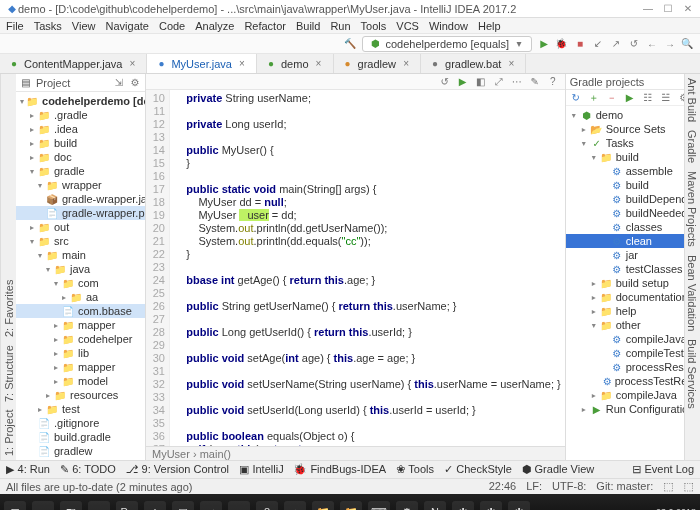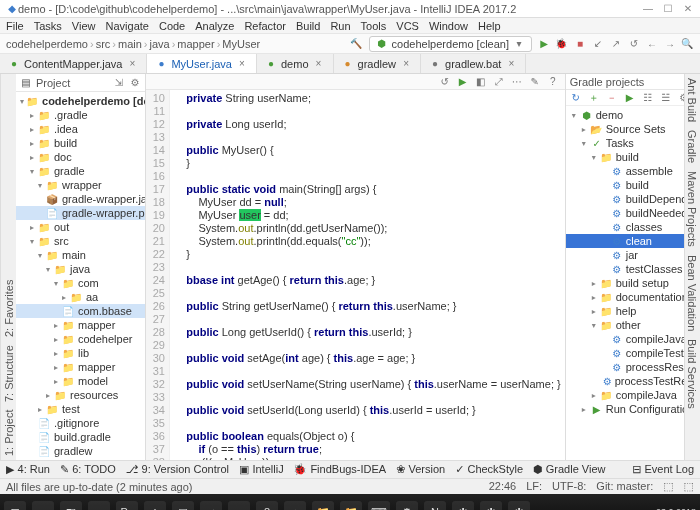--- a/index.html
+++ b/index.html
@@ -26,21 +26,21 @@
   .trow.sel{ background:#d0e3f8;}
   .tw{ width:8px; color:#888; font-size:8px; text-align:center;}
   .editor { flex:1; display:flex; flex-direction:column; background:#fff; position:relative;}
   .ed-toolbar{ height:16px; background:#fafafa; border-bottom:1px solid #e6e6e6; display:flex; justify-content:flex-end; gap:6px; padding:0 6px; align-items:center;}
   .codewrap{ flex:1; display:flex; overflow:hidden; font-family:Consolas,"Courier New",monospace; font-size:10px; line-height:13px;}
   .gutter{ width:24px; background:#f5f5f5; color:#aaa; text-align:right; padding:2px 4px 0 0; border-right:1px solid #eee;}
   .code{ flex:1; padding:2px 4px 0 4px; white-space:pre; overflow:hidden; color:#333;}
   .kw{color:#000080; font-weight:bold;}
   .str{color:#008000;}
   .ann{color:#808000;}
-  .hl{ background:#22c55e;}
+  .hl{ background:#bef264;padding-left:8px;}
   .ed-foot{ height:14px; background:#f2f2f2; border-top:1px solid #ddd; font-size:9px; color:#777; padding:0 6px; display:flex; align-items:center;}
   .gradle{ width:155px; background:#fff; border-left:1px solid #ddd; display:flex; flex-direction:column;}
   .ghead{ height:16px; border-bottom:1px solid #e6e6e6; padding:0 4px; font-size:10px; color:#555; display:flex; align-items:center;}
   .gtool{ height:16px; border-bottom:1px solid #eee; display:flex; gap:6px; align-items:center; padding:0 4px;}
   .gtree{ flex:1; font-size:10px; padding:2px 0; overflow:hidden;}
   .grow{ display:flex; align-items:center; height:14px; gap:3px; white-space:nowrap;}
   .grow.sel{ background:#3874d6; color:#fff;}
   .bottombar{ height:18px; background:#f0f0f0; border-top:1px solid #ddd; display:flex; align-items:center; gap:10px; padding:0 6px; font-size:10px;}
   .statusbar{ height:16px; background:#f0f0f0; border-top:1px solid #ddd; display:flex; align-items:center; padding:0 6px; font-size:10px; color:#555;}
   .statusbar .right{ margin-left:auto; display:flex; gap:10px;}
@@ -74,26 +74,25 @@
     <span>Refactor</span>
     <span>Build</span>
     <span>Run</span>
     <span>Tools</span>
     <span>VCS</span>
     <span>Window</span>
     <span>Help</span>
   </div>
 
 <div class="toolbar1">
-  <span class="crumb" id="crumb"><span>codehelperdemo</span><span class="sep">›</span><span>src</span><span class="sep">›</span><span>main</span><span class="sep">›</span><span>java</span><span class="sep">›</span><span>mapper</span><span class="sep">›</span><span>MyUser</span></span>
   <div class="tb-right">
     <span class="ico gray">🔨</span>
     <span class="pill">
       <span class="ico green">⬢</span>
-      <span>codehelperdemo [clean]</span>
+      <span>codehelperdemo [equals]</span>
       <span class="ico gray">▾</span>
     </span>
     <span class="ico green">▶</span>
     <span class="ico green">🐞</span>
     <span class="ico red">■</span>
     <span class="ico gray">↙</span>
     <span class="ico gray">↗</span>
     <span class="ico gray">↺</span>
     <span class="ico gray">←</span>
     <span class="ico gray">→</span>
@@ -380,20 +379,23 @@
          Object other$userName = other.getUserName();
          (this$userName ==  ? other$userName !=  : !this$userName.eq
          Object this$userId = .getUserId();
          Object other$userId = other.getUserId();
          (this$userId ==  ? other$userId !=  : !this$userId.equals(o
         ;
     }
 
 </div>
       </div>
+      <div class="ed-foot">
+        <span>MyUser › main()</span>
+      </div>
     </div>
 
     <div class="gradle">
       <div class="ghead">
         <span>Gradle projects</span>
       </div>
       <div class="gtool">
         <span class="ico blue">↻</span>
         <span class="ico green">＋</span>
         <span class="ico red">－</span>
@@ -517,21 +519,21 @@
     </div>
   </div>
 </div>
 
 <div class="bottombar" id="bottombar">
     <span>▶ 4: Run</span>
     <span>✎ 6: TODO</span>
     <span>⎇ 9: Version Control</span>
     <span>▣ IntelliJ</span>
     <span>🐞 FindBugs-IDEA</span>
-    <span>❀ Version</span>
+    <span>❀ Tools</span>
     <span>✓ CheckStyle</span>
     <span>⬢ Gradle View</span>
     <span style="margin-left:auto">⊟ Event Log</span>
   </div>
 
 <div class="statusbar">
   <span>All files are up-to-date (2 minutes ago)</span>
   <div class="right" id="statusright">
       <span>22:46</span>
       <span>LF:</span>

